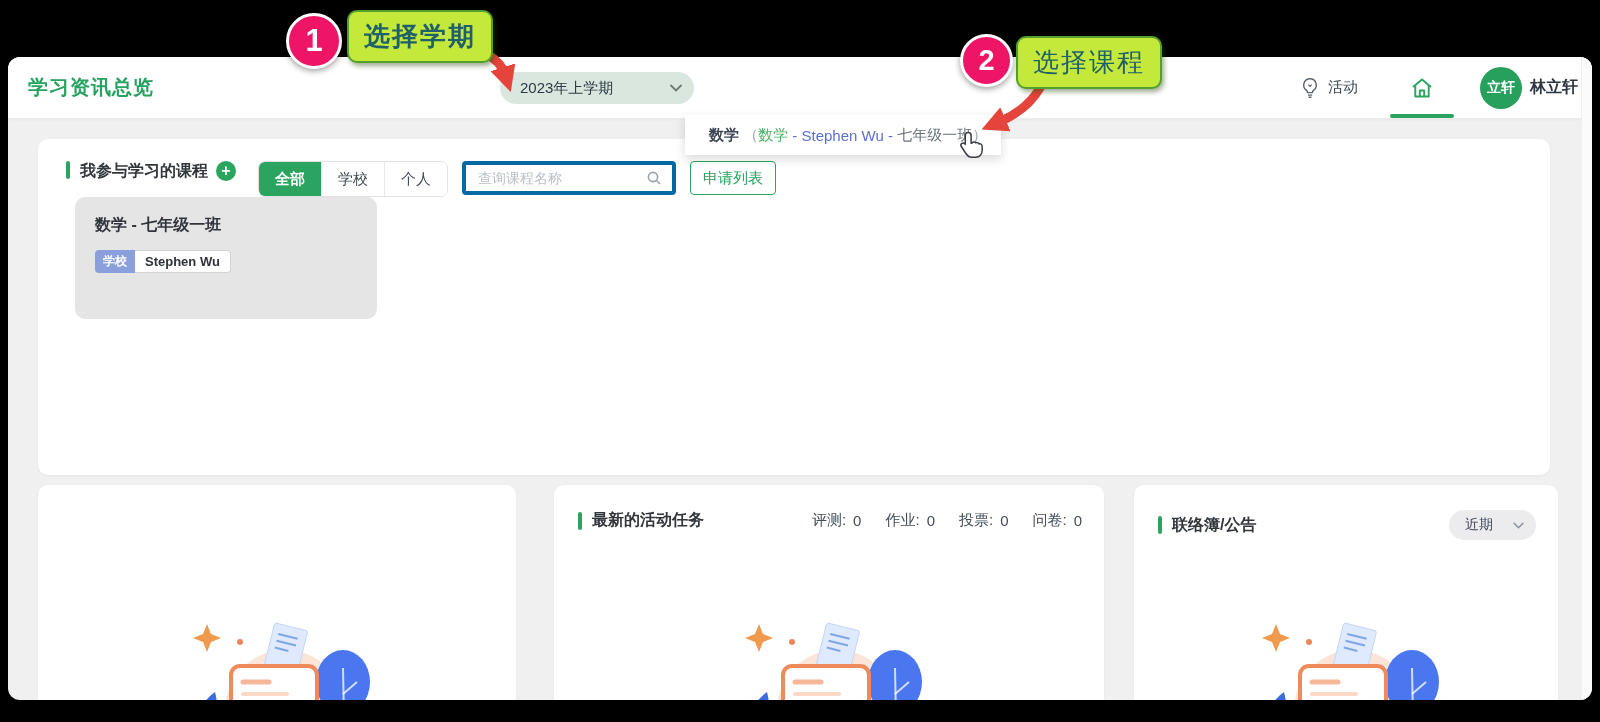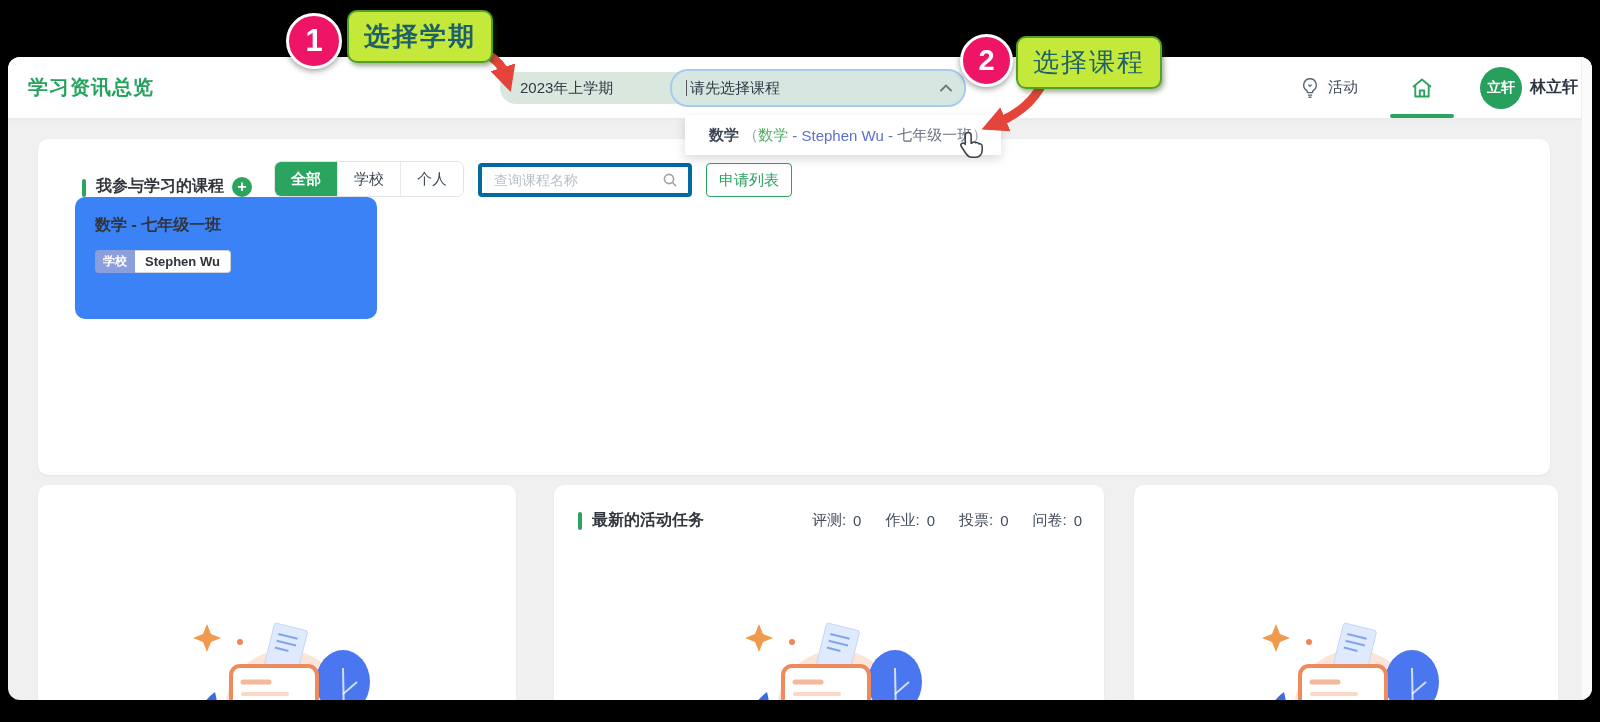--- a/index.html
+++ b/index.html
@@ -62,21 +62,21 @@
   .avatar{
     width:42px;height:42px;border-radius:50%;background:#27a05d;color:#fff;
     font-size:14px;font-weight:bold;display:flex;align-items:center;justify-content:center;
   }
   .uname{font-size:16px;color:#2b3640;font-weight:600;}
   
   .main-panel{
     position:absolute;left:30px;top:82px;width:1512px;height:336px;background:#fff;
     border-radius:10px;box-shadow:0 1px 3px rgba(0,0,0,.05);
   }
-  .panel-head{display:flex;align-items:flex-end;padding:22px 26px 0 44px;}
+  .panel-head{display:flex;align-items:flex-start;padding:22px 26px 0 28px;}
   .gbar{width:4px;height:18px;background:#2aa45e;border-radius:2px;margin-right:10px;flex:0 0 auto;}
   .section-title{font-size:16px;font-weight:bold;color:#32363d;}
   .plus-icon{
     width:20px;height:20px;border-radius:50%;background:#2aa45e;color:#fff;font-size:16px;
     line-height:19px;text-align:center;margin-left:8px;font-weight:bold;cursor:pointer;flex:0 0 auto;
   }
   .tabs{display:flex;margin-left:22px;border:1px solid #dfe3e6;border-radius:7px;overflow:hidden;}
   .tab{
     height:34px;display:flex;align-items:center;justify-content:center;font-size:15px;
     color:#3f4854;background:#fff;border-left:1px solid #e7eaec;padding:0 16px;cursor:pointer;
@@ -88,21 +88,21 @@
     display:flex;align-items:center;padding:0 10px;background:#fff;box-sizing:border-box;
   }
   .search-box input{border:none;outline:none;flex:1;font-size:14px;color:#333;background:transparent;min-width:0;}
   .search-box input::placeholder{color:#b9c0c6;}
   .apply-btn{
     margin-left:14px;height:34px;padding:0 12px;border:1px solid #2aa45e;color:#27a05c;
     background:#fff;border-radius:4px;font-size:15px;cursor:pointer;
     font-family:"Liberation Sans","DejaVu Sans",sans-serif;
   }
   .course-card{
-    position:absolute;left:37px;top:58px;width:262px;height:86px;background:#3b82f6;
+    position:absolute;left:37px;top:58px;width:262px;height:86px;background:#e5e5e5;
     border-radius:10px;padding:18px 20px;box-sizing:content-box;cursor:pointer;
   }
   .card-title{font-size:16px;font-weight:bold;color:#30343b;}
   .card-tags{margin-top:14px;display:inline-flex;align-items:stretch;}
   .tag-type{
     background:#8c9fdd;color:#fff;font-size:12px;font-weight:bold;padding:3px 8px;
     border-radius:4px 0 0 4px;display:flex;align-items:center;
   }
   .tag-teacher{
     background:#fff;border:1px solid #cfd4d9;border-left:none;color:#2f343b;font-size:13px;
@@ -189,27 +189,20 @@
   <header class="app-header">
     <div class="page-title">学习资讯总览</div>
 
     <div class="pill-select semester-select">
       <span>2023年上学期</span>
       <svg class="sel-chevron" width="12" height="8" viewBox="0 0 12 8">
           <path d="M1 1.5 L6 6.5 L11 1.5" fill="none" stroke="#6d7a74" stroke-width="1.8" stroke-linecap="round"></path>
         </svg>
     </div>
 
-    <div class="pill-select course-select">
-      <span class="text-caret"></span>
-      <span>请先选择课程</span>
-      <svg class="sel-chevron" width="12" height="8" viewBox="0 0 12 8">
-          <path d="M1 6.5 L6 1.5 L11 6.5" fill="none" stroke="#6d7a74" stroke-width="1.8" stroke-linecap="round"></path>
-        </svg>
-    </div>
 
     <div class="header-right">
       <div class="nav-activity">
         <svg width="20" height="22" viewBox="0 0 24 26" fill="none" stroke="#5a6470" stroke-width="1.7">
           <path d="M12 2 a7.5 7.5 0 0 0 -4.4 13.6 c.9.7 1.4 1.6 1.5 2.9 h5.8 c.1-1.3.6-2.2 1.5-2.9 A7.5 7.5 0 0 0 12 2 Z"></path>
           <path d="M9.5 21.5 h5 M10.3 24 h3.4"></path>
           <path d="M10 9 l2 2 l2 -2" stroke-width="1.4"></path>
         </svg>
         <span>活动</span>
       </div>
@@ -293,20 +286,30 @@
             <span>0</span>
           </span>
       </div>
     </div>
     <svg class="art" viewBox="0 0 220 190">
         <use href="#empty-art"></use>
       </svg>
   </section>
 
   <section class="bottom-panel p-right">
+    <div class="bp-head">
+      <span class="gbar"></span>
+      <span class="section-title">联络簿/公告</span>
+      <div class="filter-pill">
+        <span>近期</span>
+        <svg width="11" height="7" viewBox="0 0 12 8">
+            <path d="M1 1.5 L6 6.5 L11 1.5" fill="none" stroke="#8a919b" stroke-width="1.8" stroke-linecap="round"></path>
+          </svg>
+      </div>
+    </div>
     <svg class="art" viewBox="0 0 220 190">
         <use href="#empty-art"></use>
       </svg>
   </section>
 
   <div class="scrollbar"></div>
 </div>
 
 <svg class="arrows">
   <defs>

